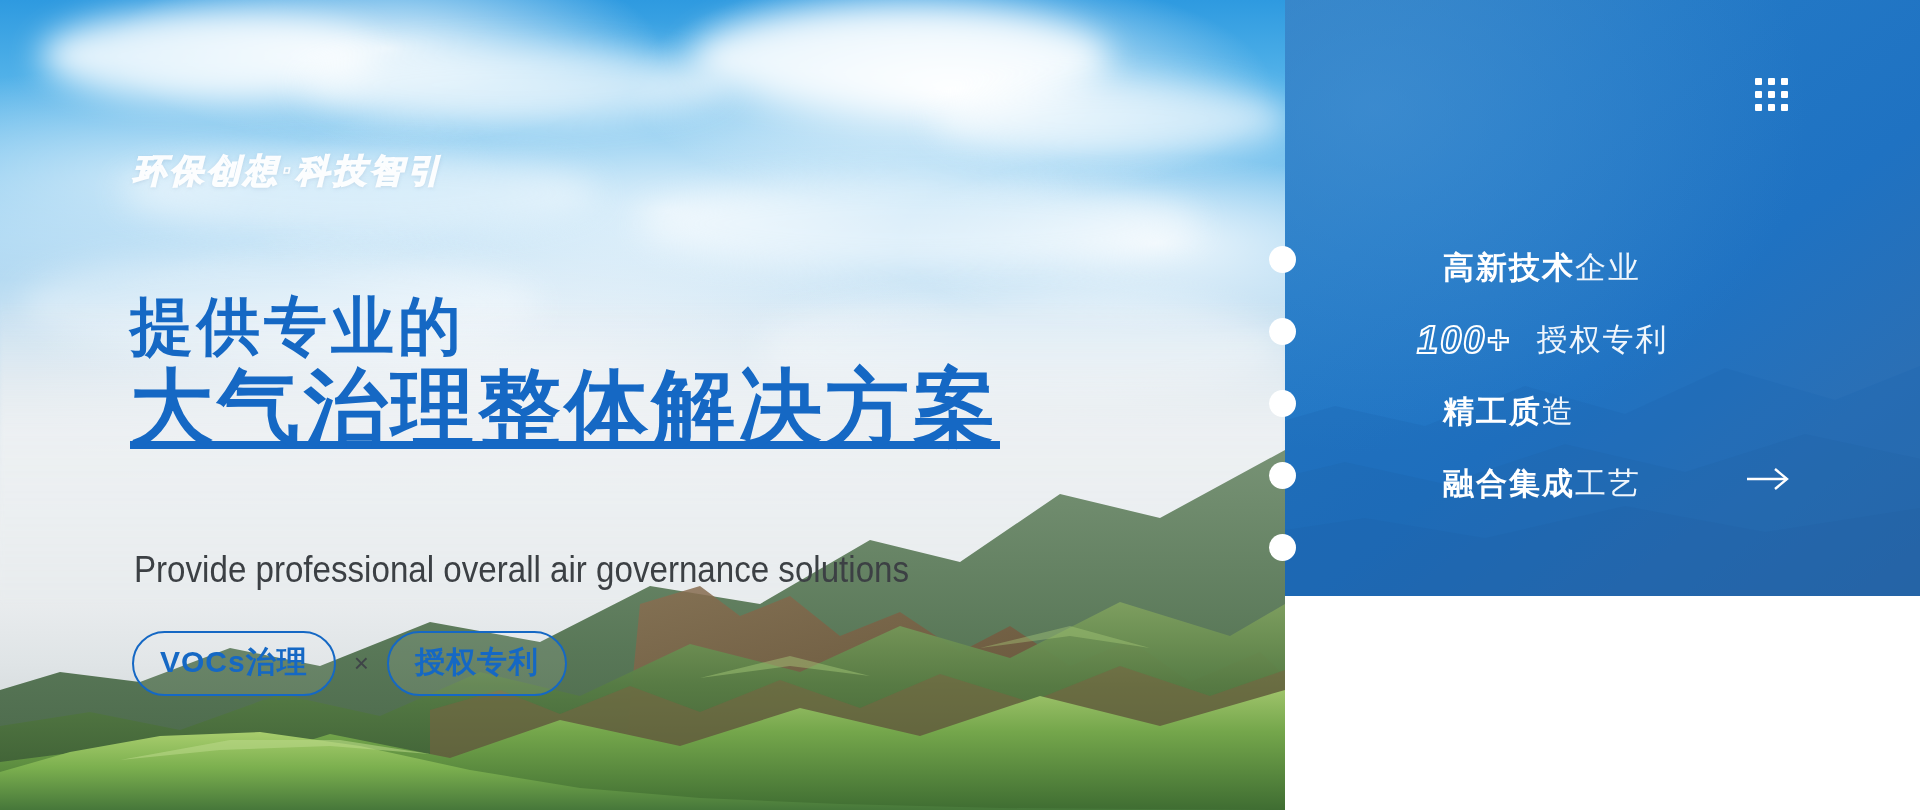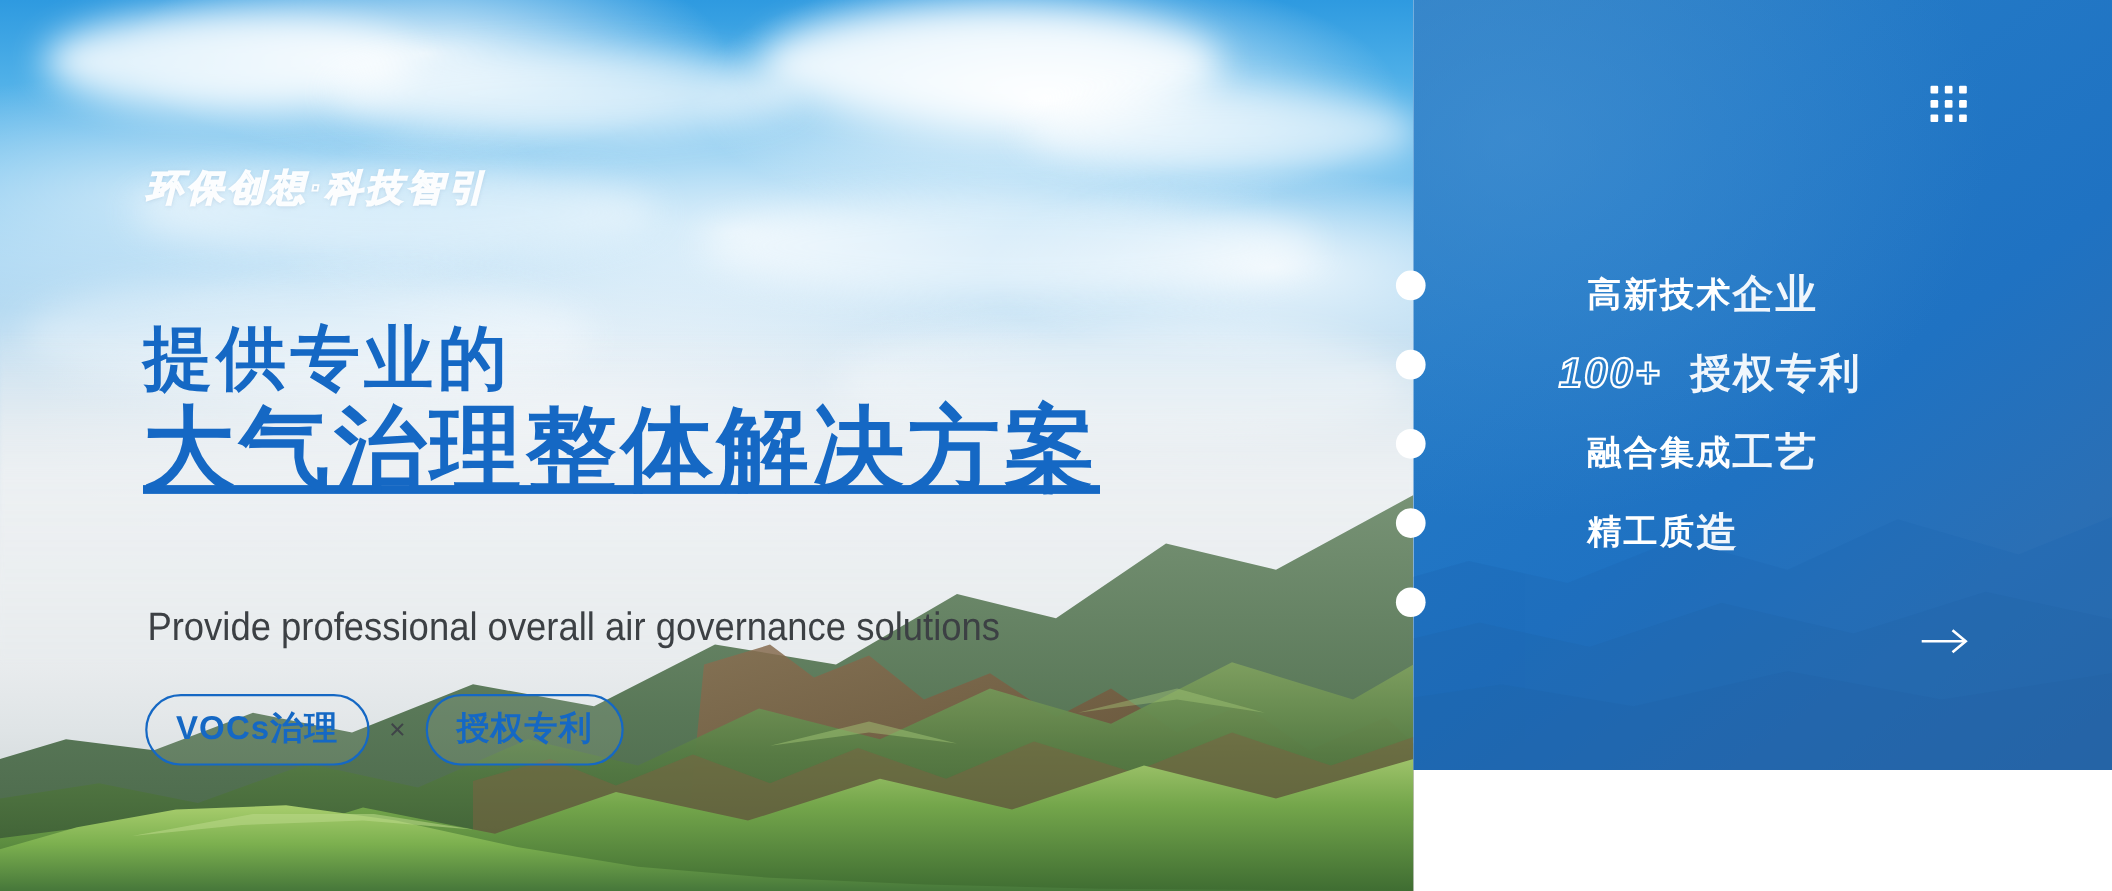--- a/index.html
+++ b/index.html
@@ -50,21 +50,21 @@
     position:absolute; left:0; right:0; top:300px; height:300px;
     background:linear-gradient(to bottom, rgba(238,241,243,0) 0%, rgba(238,241,243,.85) 45%, rgba(232,236,238,.95) 100%);
     filter:blur(2px);
   }
 
   
   .mtn { position:absolute; left:0; bottom:0; width:1285px; height:420px; }
 
   
   .panel {
-    position:absolute; right:0; top:0; width:635px; height:700px;
+    position:absolute; right:0; top:0; width:635px; height:596px;
     background:
       radial-gradient(ellipse 700px 560px at 14% 18%, rgba(74,150,214,.55) 0%, rgba(74,150,214,0) 62%),
       linear-gradient(143deg, #2e7fc4 0%, #2379c6 28%, #1f72c2 56%, #2a6fb5 78%, #2f6aa8 100%);
     overflow:hidden;
   }
   .panel-mtn { position:absolute; left:-40px; bottom:0; width:700px; height:360px; opacity:.55; }
 
   
   .grid-icon {
     position:absolute; right:132px; top:78px;
@@ -76,21 +76,21 @@
   
   .arrow-btn {
     position:absolute; right:124px; bottom:97px; width:56px; height:40px;
     display:flex; align-items:center; justify-content:center; cursor:pointer;
   }
 
   
   .features { position:absolute; left:132px; top:232px; width:470px; }
   .feature { height:72px; display:flex; align-items:center; white-space:nowrap; }
   .f-strong { font-weight:bold; color:#ffffff; font-size:31px; letter-spacing:2px; }
-  .f-light  { font-weight:700; color:#f0f6fc; font-size:37px; letter-spacing:2px; }
+  .f-light  { font-weight:400; color:#f0f6fc; font-size:31px; letter-spacing:2px; }
   .f-num {
     font-size:38px; font-style:italic; font-weight:bold; letter-spacing:2px;
     color:transparent;
     -webkit-text-stroke:2px #ffffff;
     margin-right:26px;
     line-height:1;
   }
 
   
   .dots { position:absolute; left:1269px; top:0; width:28px; height:810px; }
@@ -233,27 +233,27 @@
         <span class="f-strong">高新技术</span>
         <span class="f-light">企业</span>
       </div>
       <div class="feature">
         <span class="f-num">100+</span>
         <span class="f-strong"></span>
         <span class="f-light">授权专利</span>
       </div>
       <div class="feature">
         <span class="f-num"></span>
+        <span class="f-strong">精工质</span>
+        <span class="f-light">造</span>
+      </div>
+      <div class="feature">
+        <span class="f-num"></span>
         <span class="f-strong">融合集成</span>
         <span class="f-light">工艺</span>
-      </div>
-      <div class="feature">
-        <span class="f-num"></span>
-        <span class="f-strong">精工质</span>
-        <span class="f-light">造</span>
       </div>
     </div>
 
     <div class="arrow-btn">
       <svg width="46" height="26" viewBox="0 0 46 26">
         <line x1="2" y1="13" x2="42" y2="13" stroke="#ffffff" stroke-width="2.4"></line>
         <polyline points="30,3 42,13 30,23" fill="none" stroke="#ffffff" stroke-width="2.4"></polyline>
       </svg>
     </div>
   </div>

